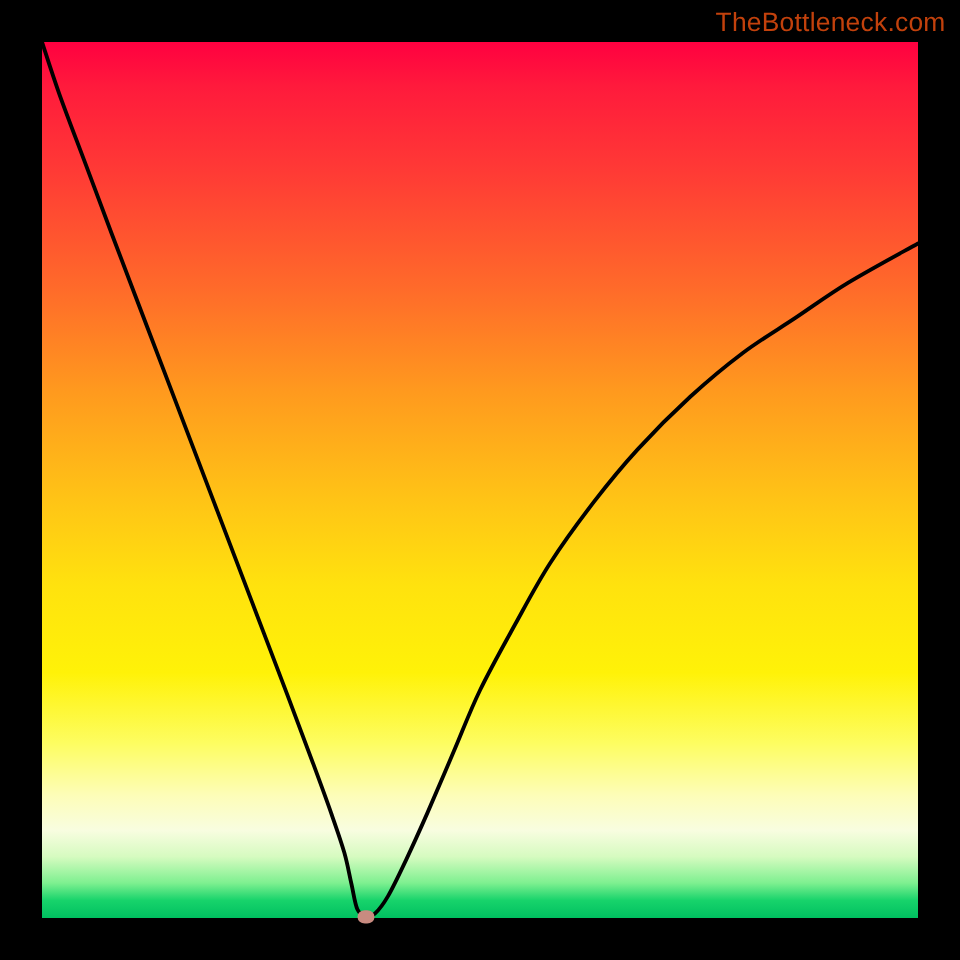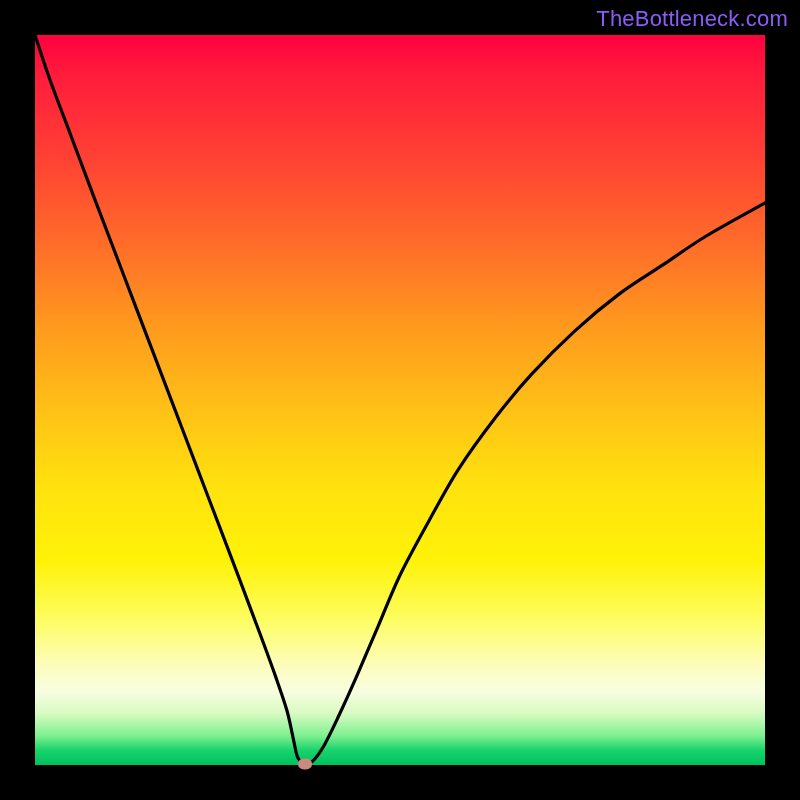--- a/index.html
+++ b/index.html
@@ -57,21 +57,21 @@
     width: 14px;
     height: 11px;
     background: #c98b80;
     border-radius: 6px / 5px;
     transform: translate(-50%, -50%);
   }
   .watermark {
     position: absolute;
     top: 6px;
     right: 12px;
-    color: #8b5cf6;
+    color: #c2410c;
     font-size: 22px;
     letter-spacing: 0.2px;
     font-weight: 500;
   }
 </style>
 </head>
 <body>
 
 <div class="frame">
   <div class="plot-area">

